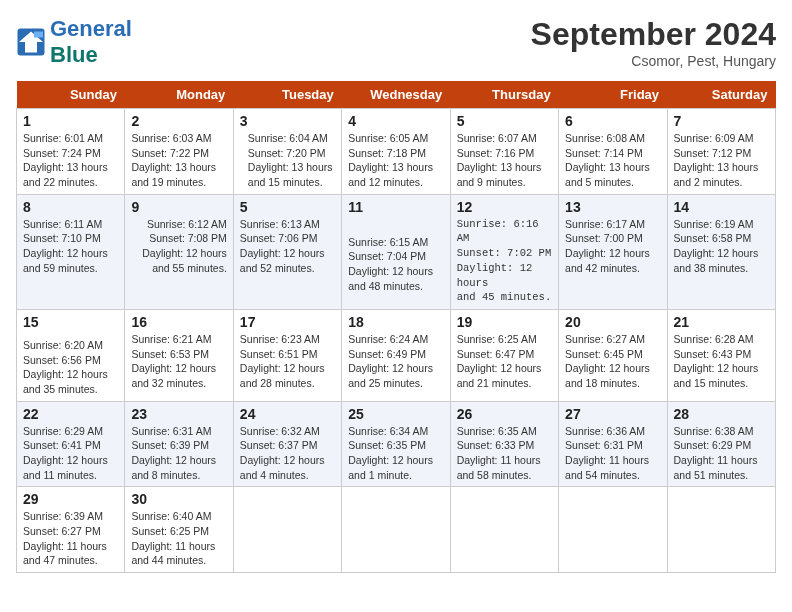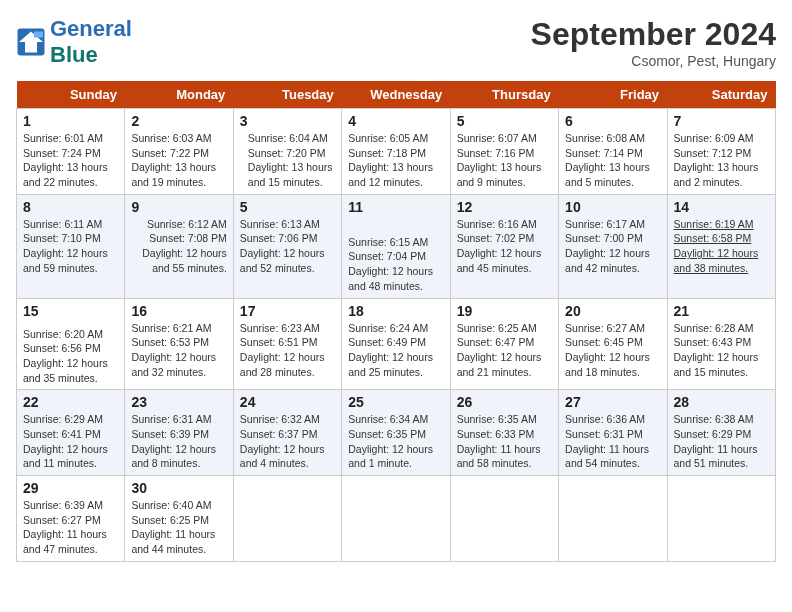--- a/index.html
+++ b/index.html
@@ -197,35 +197,35 @@
         </td>
         <td>
           <span class="day-number">11</span>
           <div class="day-info" style="white-space: pre-line; margin-top: 20px;">Sunrise: 6:15 AM
 Sunset: 7:04 PM
 Daylight: 12 hours
 and 48 minutes.</div>
         </td>
         <td>
           <span class="day-number">12</span>
-          <div class="day-info" style="white-space: pre-line;">Sunrise: 6:16 AM
+          <div class="day-info" style="white-space: pre-line; font-family: Liberation Mono, monospace;">Sunrise: 6:16 AM
 Sunset: 7:02 PM
 Daylight: 12 hours
 and 45 minutes.</div>
         </td>
         <td>
-          <span class="day-number">10</span>
+          <span class="day-number">13</span>
           <div class="day-info" style="white-space: pre-line;">Sunrise: 6:17 AM
 Sunset: 7:00 PM
 Daylight: 12 hours
 and 42 minutes.</div>
         </td>
         <td>
           <span class="day-number">14</span>
-          <div class="day-info" style="white-space: pre-line; text-decoration: underline;">Sunrise: 6:19 AM
+          <div class="day-info" style="white-space: pre-line;">Sunrise: 6:19 AM
 Sunset: 6:58 PM
 Daylight: 12 hours
 and 38 minutes.</div>
         </td>
       </tr>
       <tr>
         <td>
           <span class="day-number">15</span>
           <div class="day-info" style="white-space: pre-line; margin-top: 8px;">Sunrise: 6:20 AM
 Sunset: 6:56 PM

